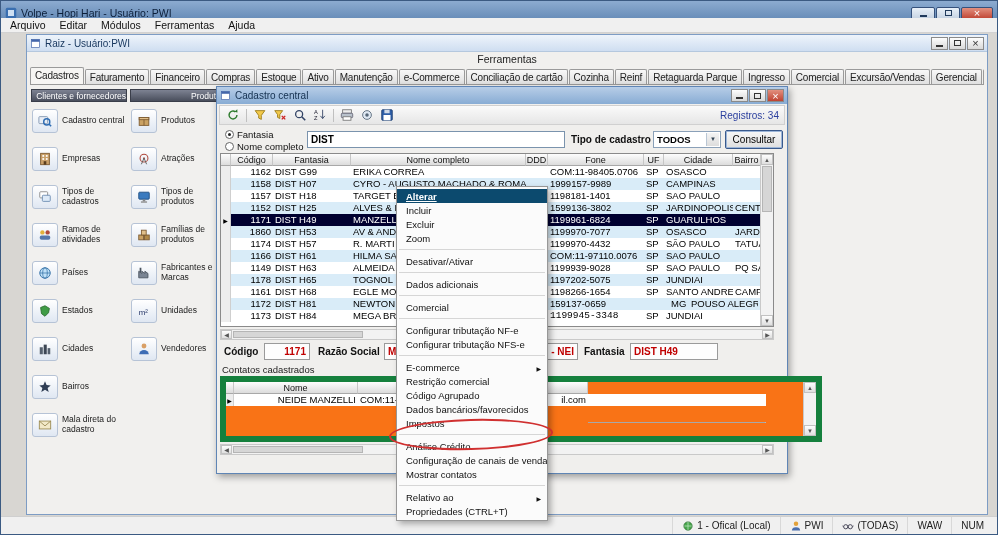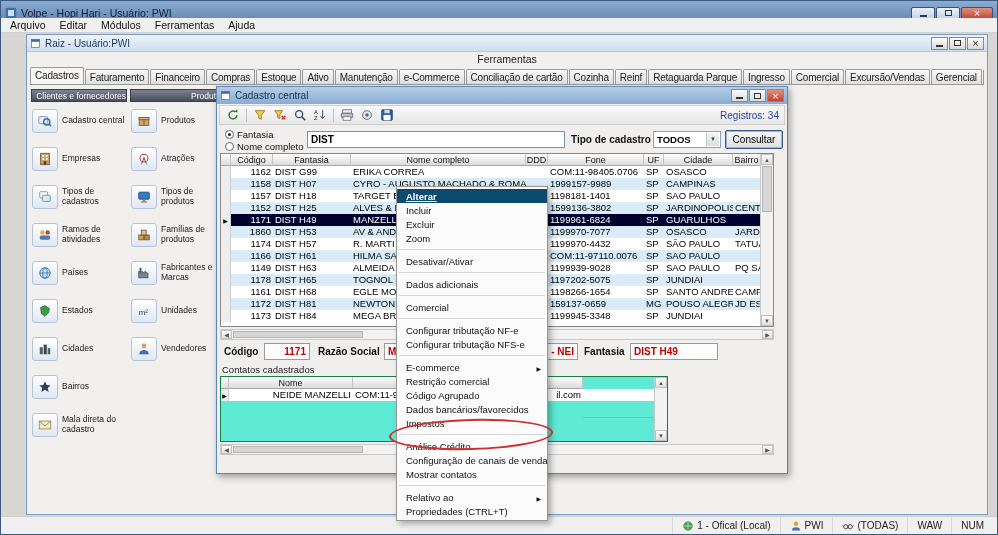--- a/index.html
+++ b/index.html
@@ -77,21 +77,21 @@
   .hscroll{position:absolute;left:3px;width:554px;height:11px;background:#f2f2f2;border:1px solid #c9c9c9;display:flex}
   .hscroll .sarr{width:11px;height:100%}
   .hthumb{width:130px;background:#d6d6d6;border:1px solid #b5b5b5;margin:1px}
   .hspace{flex:1}
   
   .cc-detail{position:absolute;left:3px;right:3px;top:256px;height:18px}
   .d-label{position:absolute;top:3px;font-size:10px;font-weight:bold;color:#111}
   .d-box{position:absolute;top:0;height:17px;border:1px solid #9a9a9a;background:#fdfdfd;font-size:10px;font-weight:bold;color:#c00000;line-height:15px;padding:0 3px;overflow:hidden;white-space:nowrap}
   .d-right{position:absolute;right:3px;top:0}
   .contatos-title{position:absolute;left:5px;top:277px;font-size:9.5px;color:#222}
-  .cc-contacts{position:absolute;left:3px;top:289px;width:448px;height:66px;border:1px solid #15803d;background:#5eead4;overflow:hidden}
+  .cc-contacts{position:absolute;left:3px;top:289px;width:602px;height:66px;border:6px solid #15803d;background:#f97316;overflow:hidden}
   .gc.right{text-align:right}
   
   .ctx{position:absolute;left:395px;top:185px;width:152px;background:#fbfbfb;border:1px solid #979797;box-shadow:3px 3px 6px rgba(0,0,0,.3);padding:2px 0;z-index:6}
   .ctx-item{height:14px;display:flex;align-items:center;padding:0 6px 0 9px;font-size:9.5px;color:#111;white-space:nowrap;overflow:hidden}
   .ctx-item.hl{background:#0c4a6e;color:#fff;font-weight:bold}
   .ctx-item.hl .ctx-label{text-decoration:underline}
   .ctx-arrow{margin-left:auto}
   .ctx-arrow::before{content:"▶";font-size:6px;color:inherit}
   .ctx-sep{height:5px;border-bottom:1px solid #d6d6d6;margin:0 2px 4px 2px}
   .ellipse{position:absolute;left:388px;top:418px;width:164px;height:31px;border:2px solid #d03030;border-radius:50%;z-index:7;pointer-events:none;transform:rotate(-1.5deg)}
@@ -592,31 +592,31 @@
               <div class="gc" style="width: 69px;">SANTO ANDRE</div>
               <div class="gc" style="width: 28px;">CAMPE</div>
             </div>
             <div class="grid-row alt">
               <div class="ind"></div>
               <div class="gc num" style="width: 42px;">1172</div>
               <div class="gc" style="width: 78px;">DIST H81</div>
               <div class="gc" style="width: 175px;">NEWTON</div>
               <div class="gc" style="width: 22px;"></div>
               <div class="gc" style="width: 96px;">159137-0659</div>
-              <div class="gc" style="width: 20px;">MG</div>
+              <div class="gc" style="width: 20px; margin-left: 25px;">MG</div>
               <div class="gc" style="width: 69px;">POUSO ALEGRE</div>
               <div class="gc" style="width: 28px;">JD ESP</div>
             </div>
             <div class="grid-row">
               <div class="ind"></div>
               <div class="gc num" style="width: 42px;">1173</div>
               <div class="gc" style="width: 78px;">DIST H84</div>
               <div class="gc" style="width: 175px;">MEGA BR</div>
               <div class="gc" style="width: 22px;"></div>
-              <div class="gc" style="width: 96px;">1199945-3348</div>
+              <div class="gc" style="width: 96px; font-family: Liberation Mono, monospace;">1199945-3348</div>
               <div class="gc" style="width: 20px;">SP</div>
               <div class="gc" style="width: 69px;">JUNDIAI</div>
               <div class="gc" style="width: 28px;"></div>
             </div>
           </div>
       </div>
       <div class="vscroll">
         <div class="sarr up"></div>
         <div class="vthumb"></div>
         <div class="vspace"></div>

